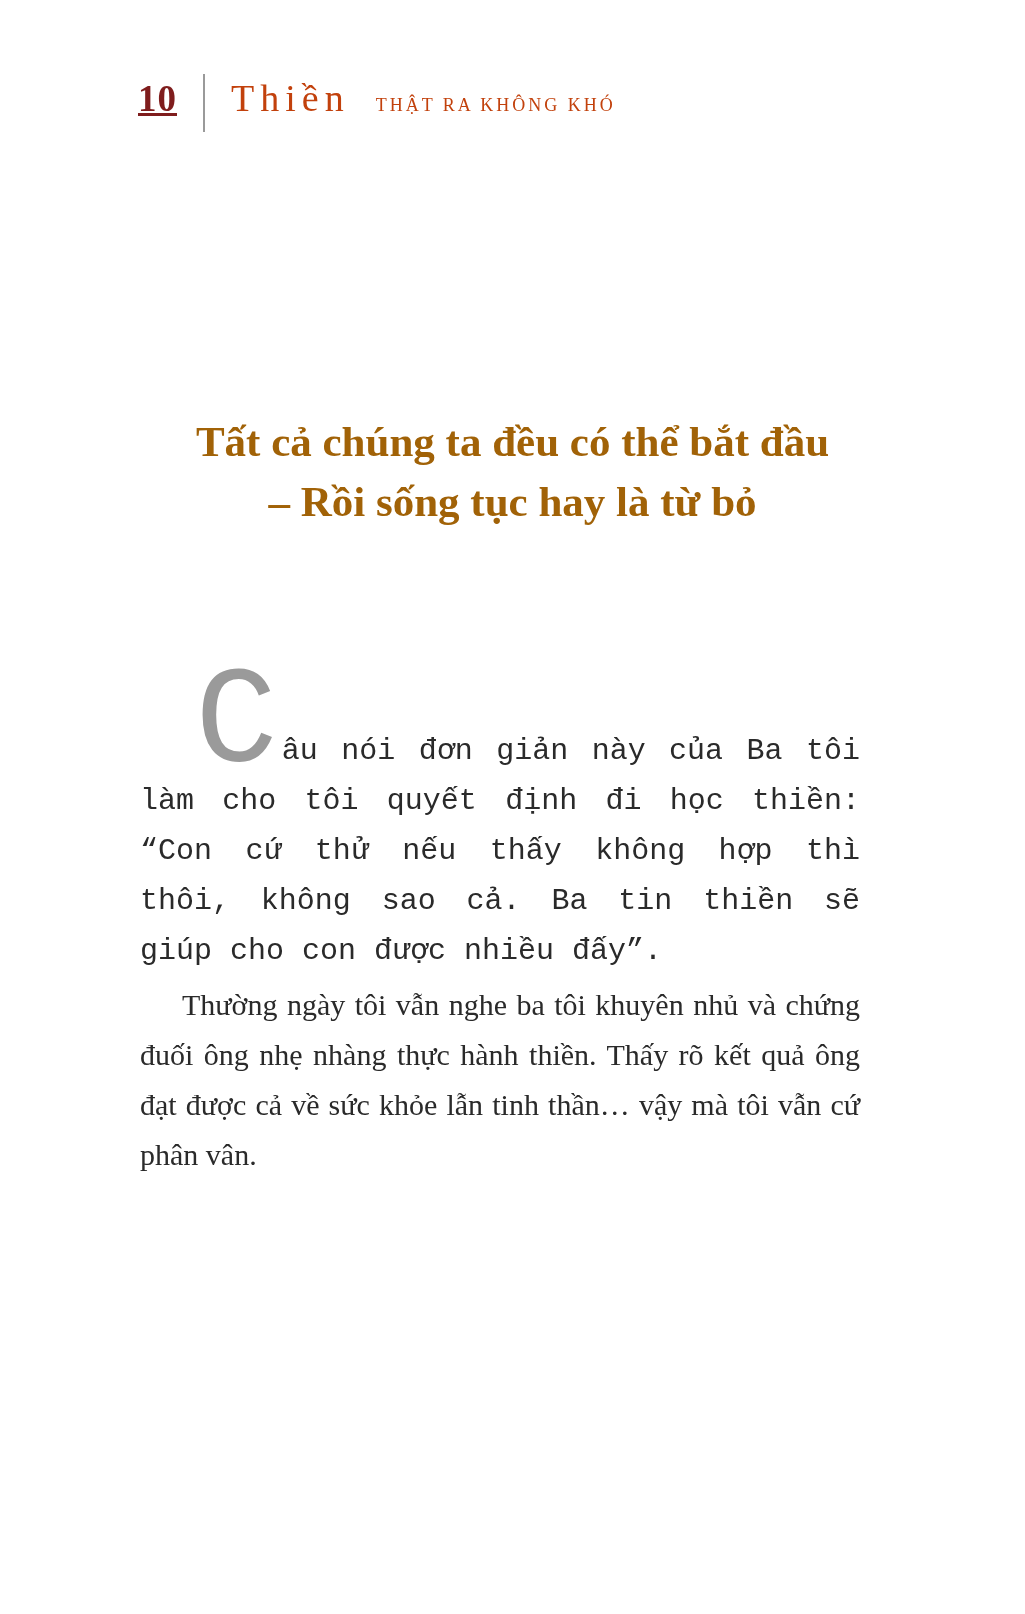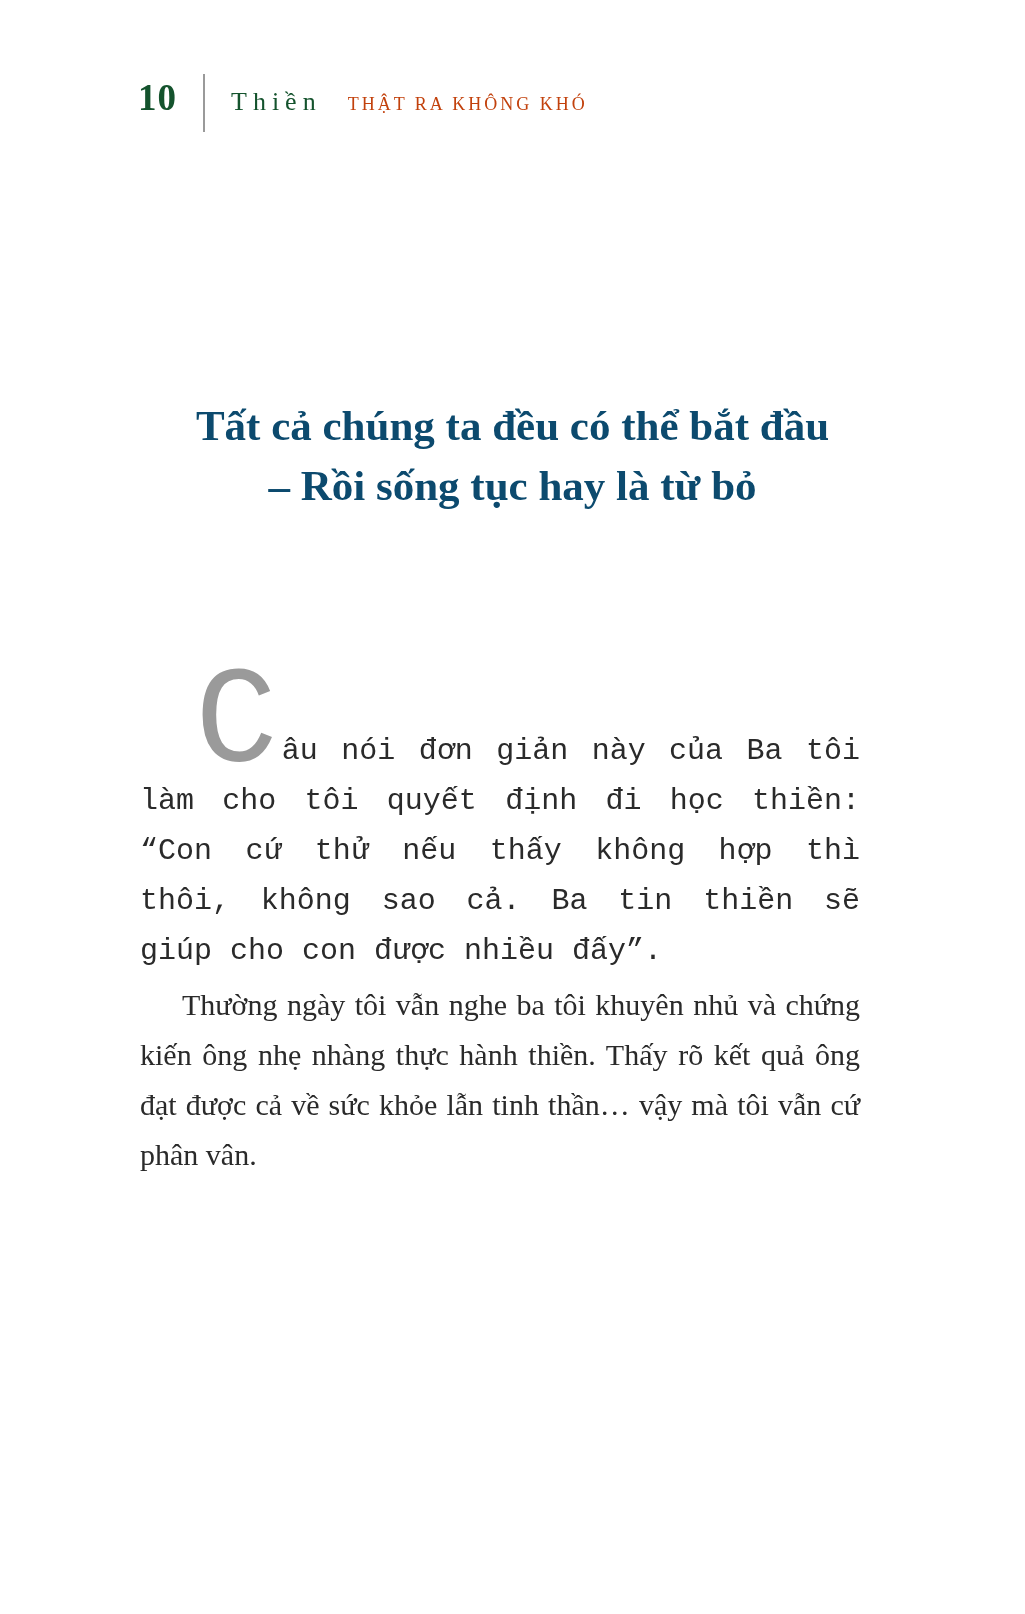--- a/index.html
+++ b/index.html
@@ -21,57 +21,58 @@
   .running-header {
     position: absolute;
     top: 76px;
     left: 138px;
     display: flex;
     align-items: baseline;
   }
   .page-number {
     font-size: 37px;
     font-weight: bold;
-    color: #14532d;
+    color: #7f1d1d;
     letter-spacing: 1px;
+    text-decoration: underline;
   }
   .header-divider {
     width: 2px;
     height: 58px;
     background: #9a9a9a;
     margin: 0 26px;
     align-self: center;
     transform: translateY(-2px);
   }
   .book-title {
-    font-size: 26px;
-    color: #14532d;
+    font-size: 38px;
+    color: #c2410c;
     letter-spacing: 6px;
     font-weight: normal;
   }
   .book-subtitle {
     font-size: 18px;
     color: #c2410c;
     letter-spacing: 3px;
     margin-left: 26px;
     text-transform: uppercase;
   }
 
   
   .chapter-title {
     position: absolute;
-    top: 396px;
+    top: 412px;
     left: 100px;
     width: 825px;
     margin: 0;
     text-align: center;
     font-size: 43px;
     line-height: 60px;
     font-weight: bold;
-    color: #0c4a6e;
+    color: #a16207;
   }
 
   
   .body-text {
     position: absolute;
     top: 722px;
     left: 140px;
     width: 720px;
     font-size: 30px;
     line-height: 50px;
@@ -115,18 +116,18 @@
   <h1 class="chapter-title">
     <span>Tất cả chúng ta đều có thể bắt đầu</span><br>
     <span>– Rồi sống tục hay là từ bỏ</span>
   </h1>
 
   <main class="body-text">
 
     <p class="opening"><span class="indent-spacer"></span><span class="drop-cap">C</span><span>âu nói đơn giản này của Ba tôi làm cho tôi quyết định đi học thiền: “Con cứ thử nếu thấy không hợp thì thôi, không sao cả. Ba tin thiền sẽ giúp cho con được nhiều đấy”.</span></p>
 
 
-    <p>Thường ngày tôi vẫn nghe ba tôi khuyên nhủ và chứng kiến ông nhẹ nhàng thực hành thiền. Thấy rõ kết quả ông đạt được cả về sức khỏe lẫn tinh thần… vậy mà tôi vẫn cứ phân vân.</p>
+    <p>Thường ngày tôi vẫn nghe ba tôi khuyên nhủ và chứng đuối ông nhẹ nhàng thực hành thiền. Thấy rõ kết quả ông đạt được cả về sức khỏe lẫn tinh thần… vậy mà tôi vẫn cứ phân vân.</p>
 
 
   </main>
 
 </div>
 
 </body></html>

